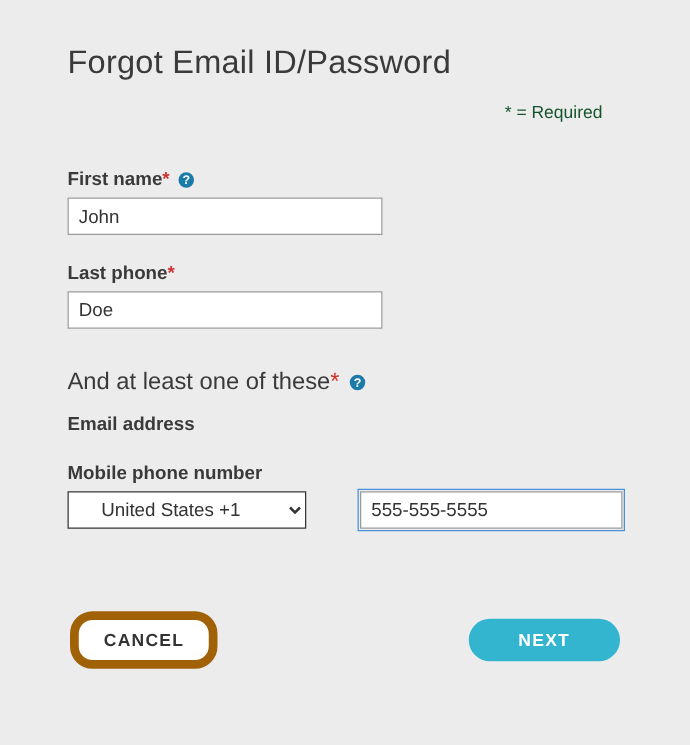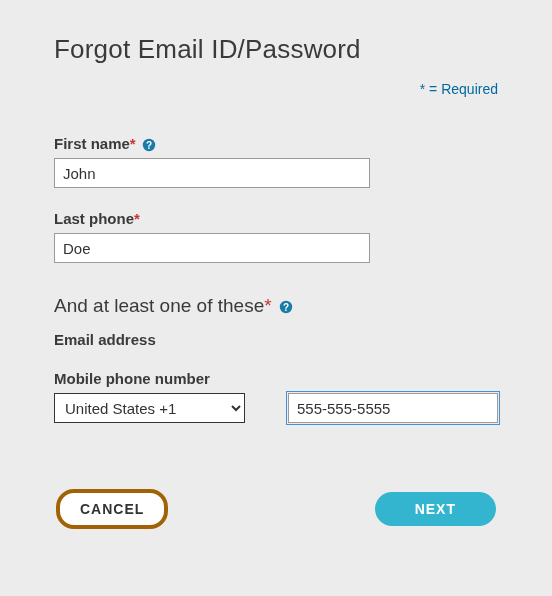--- a/index.html
+++ b/index.html
@@ -15,41 +15,41 @@
   }
   h1 {
     font-size: 26px;
     font-weight: 400;
     color: #3a3a3a;
     margin: 4px 0 16px 0;
     letter-spacing: 0.2px;
   }
   .required-note {
     text-align: right;
-    color: #0369a1;
+    color: #14532d;
     font-size: 14px;
-    margin: 0 0 38px 0;
+    margin: 0 16px 38px 0;
   }
   .field-group { margin-bottom: 22px; }
   .field-label {
     display: block;
     font-size: 15px;
     font-weight: 700;
     color: #3a3a3a;
     margin-bottom: 6px;
   }
   .field-label .req { color: #cc3333; font-weight: 700; }
   .help-icon {
     display: inline-block;
     vertical-align: middle;
     margin-left: 2px;
   }
   .help-icon svg { display: block; }
   .text-input {
-    width: 316px;
+    width: 252px;
     height: 30px;
     padding: 4px 8px;
     font-size: 15px;
     border: 1px solid #9a9a9a;
     background: #fff;
     color: #333;
   }
   .section-title {
     font-size: 19px;
     font-weight: 400;
@@ -58,21 +58,21 @@
   }
   .section-title .req { color: #cc3333; }
   .phone-row {
     display: flex;
     gap: 18px;
     align-items: center;
   }
   .country-select {
     width: 204px;
     height: 30px;
-    padding: 3px 6px;
+    padding: 3px 22px;
     font-size: 15px;
     border: 1px solid #333;
     background: #fff;
     color: #333;
   }
   .phone-input {
     width: 210px;
     height: 30px;
     padding: 4px 8px;
     font-size: 15px;
@@ -85,21 +85,21 @@
   }
   .button-row {
     display: flex;
     justify-content: space-between;
     align-items: center;
     margin-top: 66px;
     padding: 0 2px;
   }
   .btn-cancel {
     background: #fff;
-    border: 4px solid #a16207;
+    border: 7px solid #a16207;
     color: #333;
     font-size: 14px;
     font-weight: 700;
     letter-spacing: 1px;
     padding: 8px 20px;
     border-radius: 18px;
     cursor: pointer;
   }
   .btn-next {
     background: #33b5cf;

